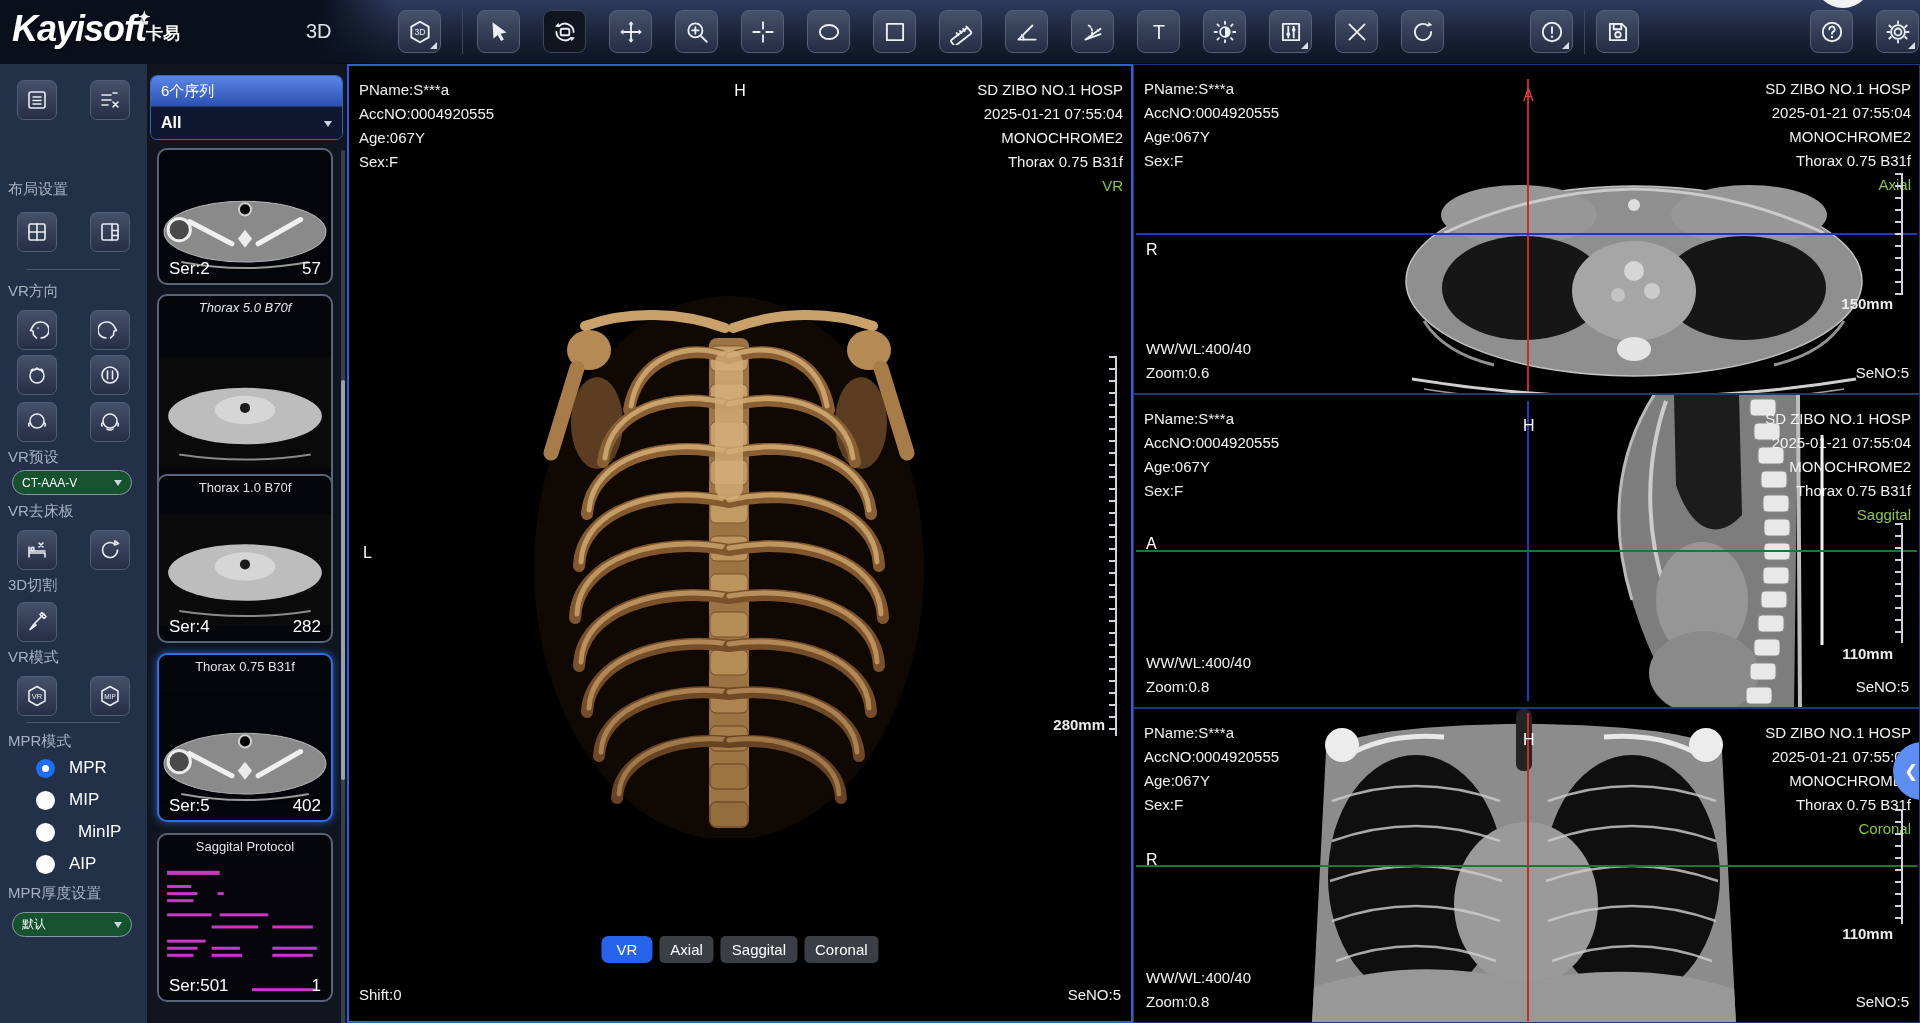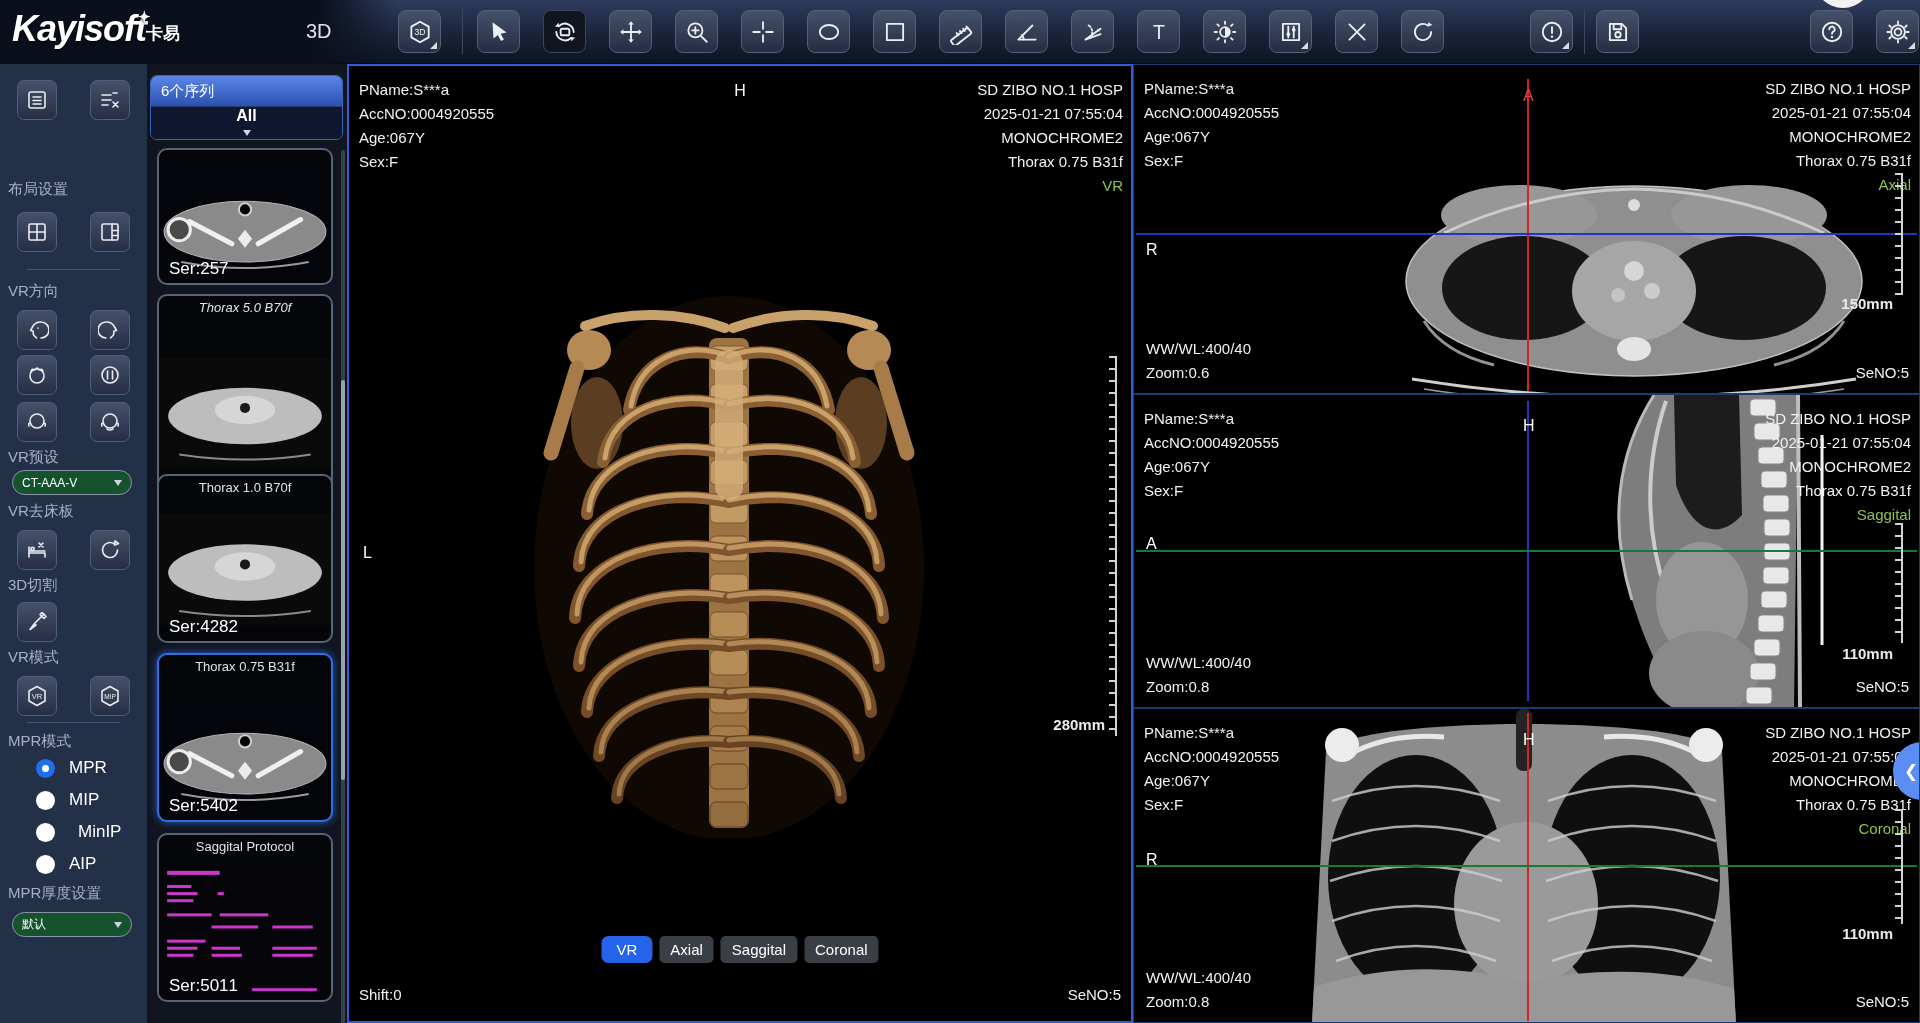--- a/index.html
+++ b/index.html
@@ -61,30 +61,30 @@
   
   .series-panel { position:absolute; left:147px; top:64px; width:200px; height:959px;
                   background:#10151f; }
   .series-header { position:absolute; left:3px; top:11px; width:193px; border-radius:7px;
                    overflow:hidden; border:1px solid #3c5fb8; }
   .sh-top { height:30px; background:linear-gradient(180deg,#5b85e8,#2b52b2);
             display:flex; align-items:center; padding-left:10px;
             font-size:15px; color:#fff; }
   .sh-bottom { height:33px; background:#0f1830; border-top:1px solid #2a3b66;
                display:flex; align-items:center; justify-content:space-between;
-               padding:0 10px; font-size:16px; font-weight:bold; color:#fff; cursor:pointer;flex-direction:column; }
+               padding:0 10px; font-size:16px; font-weight:bold; color:#fff; cursor:pointer; }
   .thumb { position:absolute; left:10px; width:176px; background:#04060a;
            border:2px solid #5a6478; border-radius:10px; overflow:hidden; cursor:pointer; }
   .thumb.sel { border-color:#2f6fe4; box-shadow:0 0 8px rgba(47,111,228,.8); }
   .thumb-title { height:22px; font-size:13px; color:#dfe3ea; text-align:center; padding-top:4px; }
   .thumb-img { position:absolute; left:0; right:0; bottom:0; top:22px; }
   .thumb.no-title .thumb-img { top:0; }
   .thumb-img svg { width:100%; height:100%; }
   .thumb-footer { position:absolute; left:10px; right:10px; bottom:4px; display:flex;
-                  color:#fff; font-size:17px; }
+                  justify-content:space-between; color:#fff; font-size:17px; }
   .scrollbar { position:absolute; right:2px; top:86px; width:4px; height:920px;
                background:#39404d; border-radius:2px; cursor:pointer; }
   .scroll-thumb { position:absolute; left:0; top:230px; width:4px; height:400px;
                   background:#99a1b0; border-radius:2px; }
 
   
   .viewport { position:absolute; background:#000; overflow:hidden; }
   .vp-vr { left:347px; top:64px; width:786px; height:959px; border:2px solid #2e5fd7; }
   .vp-ax { left:1133px; top:64px;  width:787px; height:330px; border:1px solid #1d3a78; }
   .vp-sa { left:1133px; top:394px; width:787px; height:314px; border:1px solid #1d3a78; }

